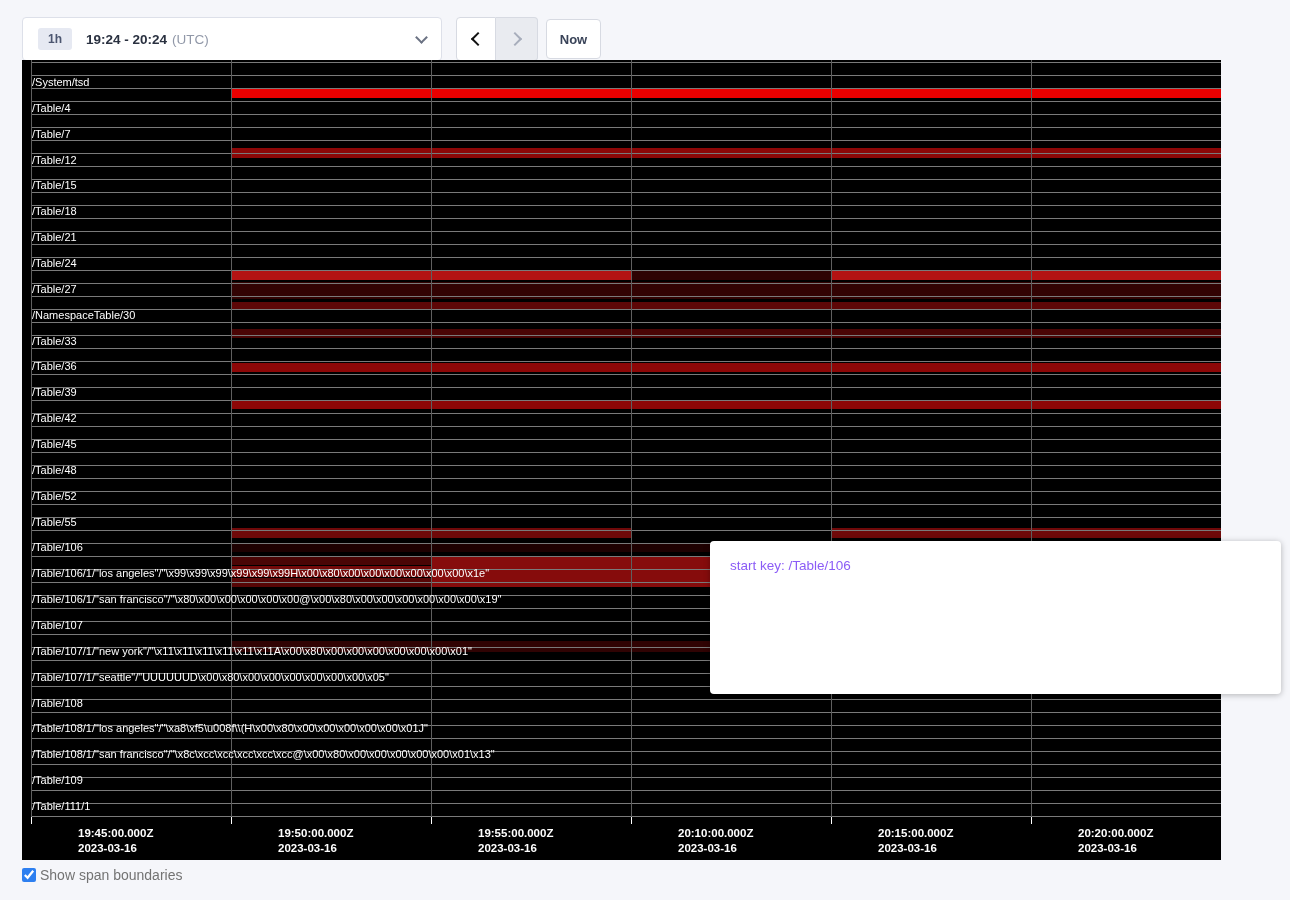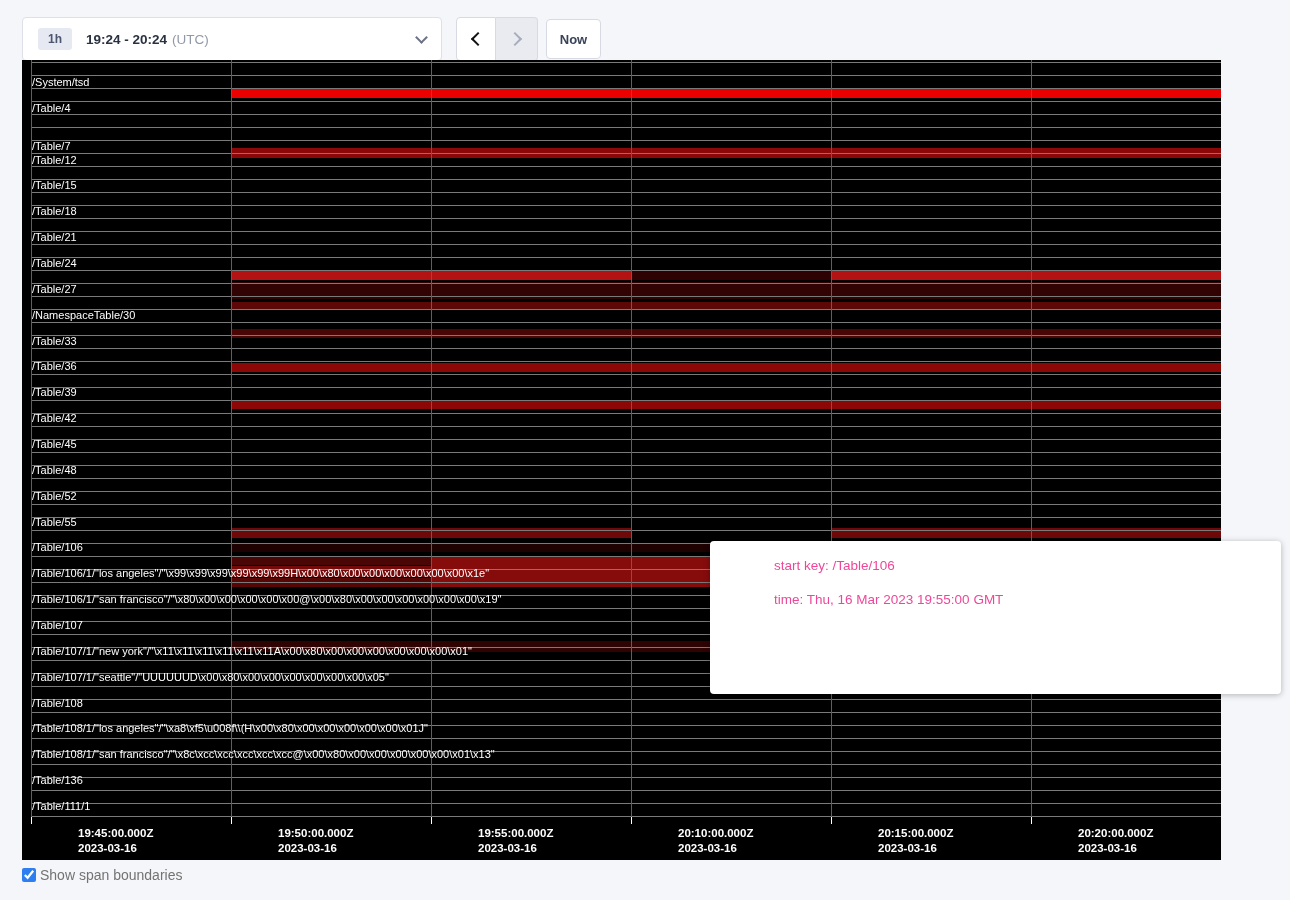--- a/index.html
+++ b/index.html
@@ -66,21 +66,21 @@
   .axis-tick { position: absolute; z-index: 4; width: 1px; height: 7px; top: 757px; background: #ffffff; }
   .axis-label { position: absolute; z-index: 4; top: 766px; color: #ffffff; font-size: 11.5px; font-weight: 700; line-height: 15px; white-space: nowrap; margin-left: 44px; }
 
   
   .span-tooltip {
     position: absolute; left: 710px; top: 541px; width: 571px; height: 153px;
     background: #ffffff; border-radius: 4px; z-index: 10;
     box-shadow: 0 1px 6px rgba(0,0,0,0.28);
     padding: 8px 20px; overflow: hidden;
   }
-  .tt-line { font-size: 13.5px; color: #ec4899; line-height: 34px; white-space: nowrap; margin-left: 44px; }
+  .tt-line { font-size: 13.5px; color: #8b5cf6; line-height: 34px; white-space: nowrap; }
 
   
   .footer-row { position: absolute; left: 22px; top: 867px; display: flex; align-items: center; }
   .footer-row input {
     width: 14px; height: 14px; accent-color: #2d7ff0; margin-right: 4px; cursor: pointer;
   }
   .footer-row label { font-size: 14px; color: #737373; cursor: pointer; }
 </style>
 </head>
 <body>
@@ -214,21 +214,21 @@
         <div>2023-03-16</div>
       </div>
       <div class="vline" style="left: 1009px;"></div>
       <div class="axis-tick" style="left: 1009px;"></div>
       <div class="axis-label" style="left: 1012px;">
         <div>20:20:00.000Z</div>
         <div>2023-03-16</div>
       </div>
       <div class="rowlabel" style="top: 16px;">/System/tsd</div>
       <div class="rowlabel" style="top: 42px;">/Table/4</div>
-      <div class="rowlabel" style="top: 80px;">/Table/7</div>
+      <div class="rowlabel" style="top: 68px;">/Table/7</div>
       <div class="rowlabel" style="top: 94px;">/Table/12</div>
       <div class="rowlabel" style="top: 119px;">/Table/15</div>
       <div class="rowlabel" style="top: 145px;">/Table/18</div>
       <div class="rowlabel" style="top: 171px;">/Table/21</div>
       <div class="rowlabel" style="top: 197px;">/Table/24</div>
       <div class="rowlabel" style="top: 223px;">/Table/27</div>
       <div class="rowlabel" style="top: 249px;">/NamespaceTable/30</div>
       <div class="rowlabel" style="top: 275px;">/Table/33</div>
       <div class="rowlabel" style="top: 300px;">/Table/36</div>
       <div class="rowlabel" style="top: 326px;">/Table/39</div>
@@ -239,27 +239,26 @@
       <div class="rowlabel" style="top: 456px;">/Table/55</div>
       <div class="rowlabel" style="top: 481px;">/Table/106</div>
       <div class="rowlabel" style="top: 507px;">/Table/106/1/"los angeles"/"\x99\x99\x99\x99\x99\x99H\x00\x80\x00\x00\x00\x00\x00\x00\x1e"</div>
       <div class="rowlabel" style="top: 533px;">/Table/106/1/"san francisco"/"\x80\x00\x00\x00\x00\x00@\x00\x80\x00\x00\x00\x00\x00\x00\x19"</div>
       <div class="rowlabel" style="top: 559px;">/Table/107</div>
       <div class="rowlabel" style="top: 585px;">/Table/107/1/"new york"/"\x11\x11\x11\x11\x11\x11A\x00\x80\x00\x00\x00\x00\x00\x00\x01"</div>
       <div class="rowlabel" style="top: 611px;">/Table/107/1/"seattle"/"UUUUUUD\x00\x80\x00\x00\x00\x00\x00\x00\x05"</div>
       <div class="rowlabel" style="top: 637px;">/Table/108</div>
       <div class="rowlabel" style="top: 662px;">/Table/108/1/"los angeles"/"\xa8\xf5\u008f\\(H\x00\x80\x00\x00\x00\x00\x00\x01J"</div>
       <div class="rowlabel" style="top: 688px;">/Table/108/1/"san francisco"/"\x8c\xcc\xcc\xcc\xcc\xcc@\x00\x80\x00\x00\x00\x00\x00\x01\x13"</div>
-      <div class="rowlabel" style="top: 714px;">/Table/136</div>
+      <div class="rowlabel" style="top: 714px;">/Table/109</div>
       <div class="rowlabel" style="top: 740px;">/Table/111/1</div>
     </div>
 
   <div class="span-tooltip">
     <div class="tt-line">start key: /Table/106</div>
-    <div class="tt-line">time: Thu, 16 Mar 2023 19:55:00 GMT</div>
   </div>
 
   <div class="footer-row">
     <input type="checkbox" id="spanbounds" checked="" style="">
     <label for="spanbounds">Show span boundaries</label>
   </div>
 
 </div>
 
 </body></html>

